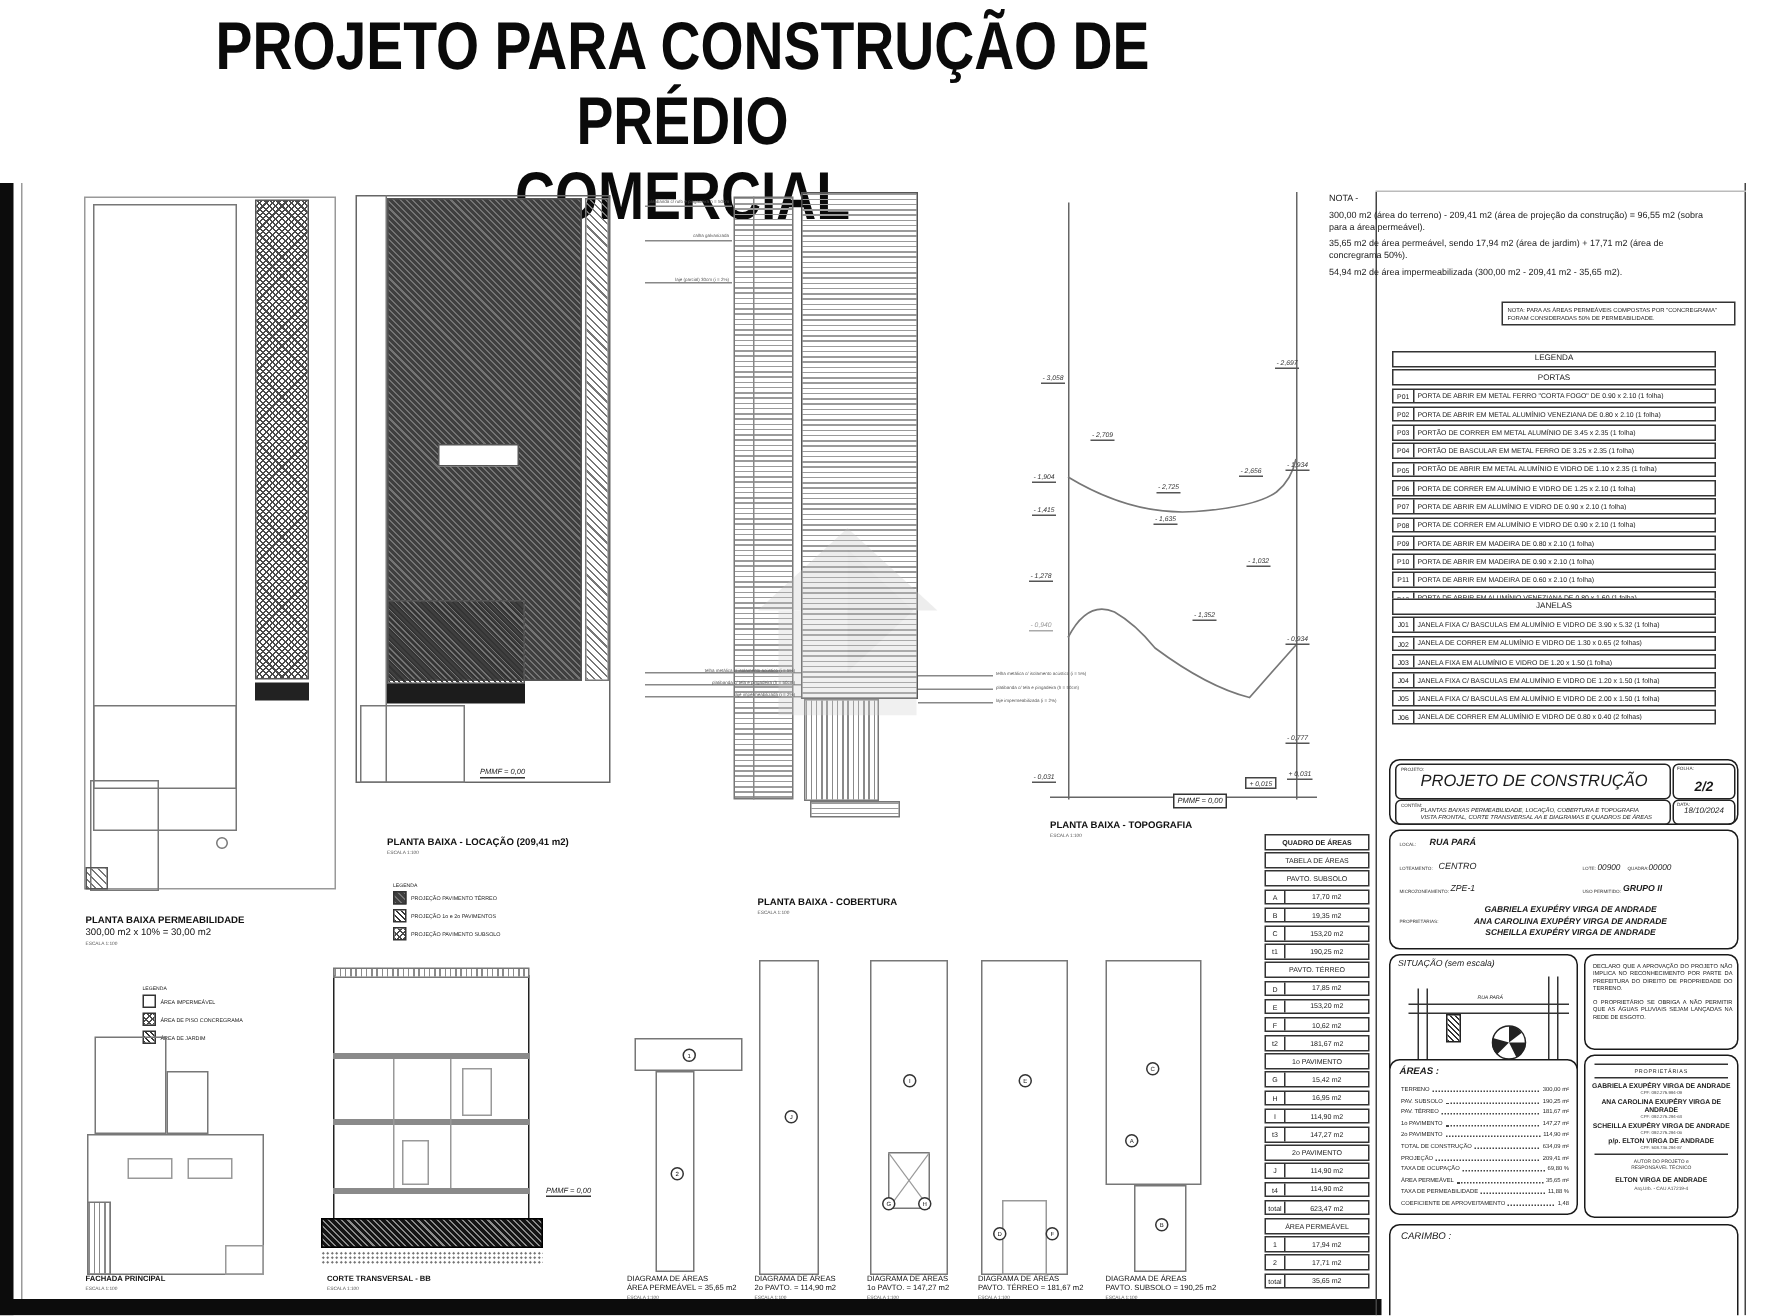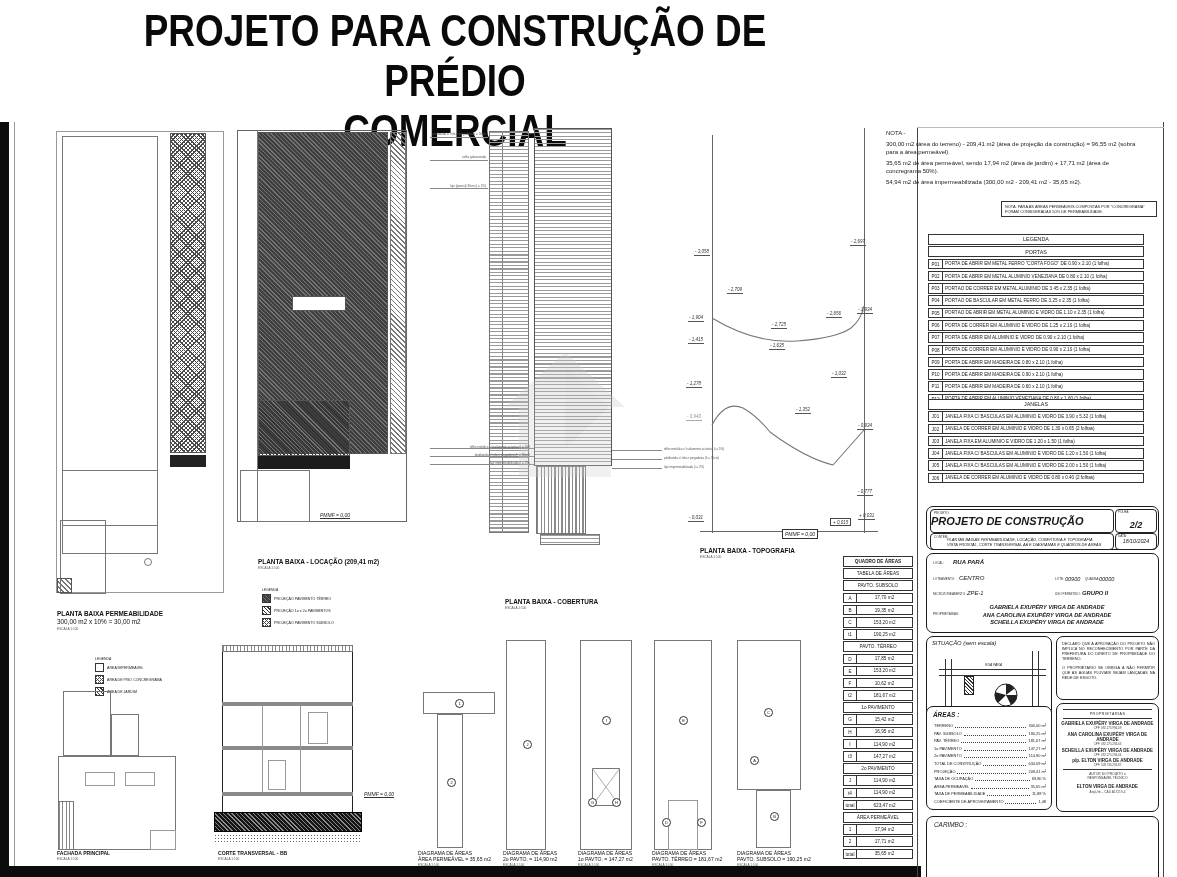--- a/index.html
+++ b/index.html
@@ -491,21 +491,21 @@
       <span class="anno" style="left: 530px; top: 453px; transform: translateX(-100%);">platibanda c/ tela e pingadeira (h = 50cm)</span>
       <span class="anno" style="left: 530px; top: 461px; transform: translateX(-100%);">laje impermeabilizada (i = 2%)</span>
       <span class="anno" style="left: 664px; top: 447px;">telha metálica c/ isolamento acústico (i = 5%)</span>
       <span class="anno" style="left: 664px; top: 456px;">platibanda c/ tela e pingadeira (h = 50cm)</span>
       <span class="anno" style="left: 664px; top: 465px;">laje impermeabilizada (i = 2%)</span>
     </div>
 
   <div class="tb-box" style="left:926px;top:506px;width:233px;height:44px;">
     <div class="abs" style="left:3px;top:2px;width:182px;height:22px;border:.9px solid #222;border-radius:4px;">
       <span class="lbl abs" style="left:3px;top:1px;">PROJETO:</span>
-      <span class="abs itv" style="left:0;top:5px;font-size:11px;font-weight:bold;text-align:right;">PROJETO DE CONSTRUÇÃO</span>
+      <span class="abs itv" style="left:16px;top:5px;font-size:11px;font-weight:normal;text-align:right;">PROJETO DE CONSTRUÇÃO</span>
     </div>
     <div class="abs" style="left:188px;top:2px;width:40px;height:22px;border:.9px solid #222;border-radius:4px;text-align:center;">
       <span class="lbl" style="display:block;text-align:left;padding-left:2px;">FOLHA:</span>
       <span class="itv" style="font-size:9px;font-weight:bold;">2/2</span>
     </div>
     <div class="abs" style="left:3px;top:26px;width:182px;height:15px;border:.9px solid #222;border-radius:4px;">
       <span class="lbl abs" style="left:3px;top:1px;">CONTÉM:</span>
       <span class="abs itv" style="left:16px;top:2.5px;font-size:3.9px;">PLANTAS BAIXAS PERMEABILIDADE, LOCAÇÃO, COBERTURA E TOPOGRAFIA</span>
       <span class="abs itv" style="left:16px;top:8px;font-size:3.9px;">VISTA FRONTAL, CORTE TRANSVERSAL AA E DIAGRAMAS E QUADROS DE ÁREAS</span>
     </div>

